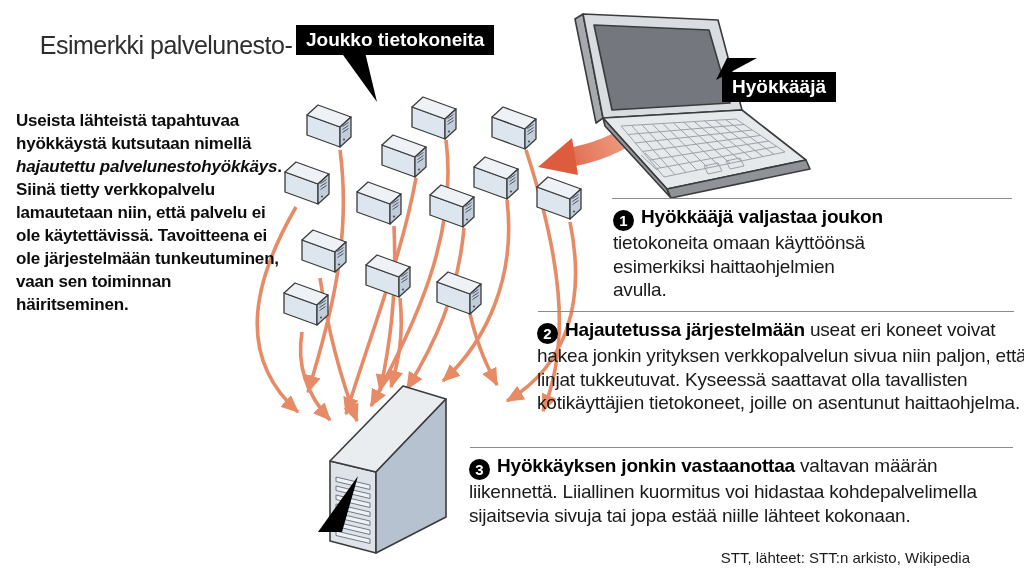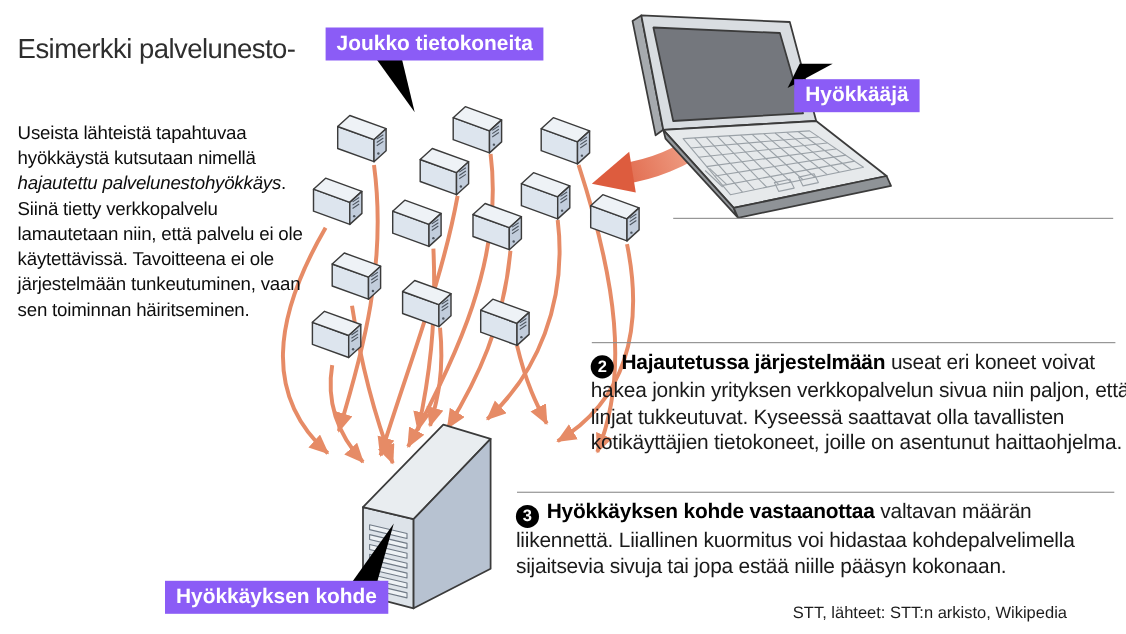--- a/index.html
+++ b/index.html
@@ -1,25 +1,25 @@
 <!DOCTYPE html>
 <html><head>
 <meta charset="utf-8">
 <style>
   html,body{margin:0;padding:0;background:#fff;}
   .canvas{position:relative;width:1024px;height:576px;background:#ffffff;overflow:hidden;
           font-family:"Liberation Sans",sans-serif;color:#111;}
   .diagram-svg{position:absolute;left:0;top:0;width:1024px;height:576px;}
   .title{position:absolute;left:16px;top:30px;width:300px;font-size:25px;line-height:30px;
          font-weight:400;color:#2e2e2e;letter-spacing:-0.5px;}
-  .title span{display:block;}
+  .title span{display:block;text-align:center;}
   .intro{position:absolute;left:16px;top:109px;width:272px;font-size:17px;line-height:23px;
-         font-weight:400;color:#0d0d0d;letter-spacing:-0.2px;}
+         font-weight:700;color:#0d0d0d;letter-spacing:-0.2px;}
   .intro .em{font-style:italic;}
-  .black-label{position:absolute;background:#8b5cf6;color:#fff;font-weight:700;font-size:19px;
+  .black-label{position:absolute;background:#000000;color:#fff;font-weight:700;font-size:19px;
                line-height:21px;padding:4px 10px 5px 10px;white-space:nowrap;}
   .lbl-computers{left:296px;top:25px;}
   .lbl-attacker{left:722px;top:30px;margin-top:42px;}
   .lbl-target{left:150px;top:528px;}
   .sep{position:absolute;height:0;border-top:1px solid #8c8c8c;}
   .sep1{left:612px;top:198px;width:400px;}
   .sep2{left:538px;top:311px;width:476px;}
   .sep3{left:470px;top:447px;width:543px;}
   .step{position:absolute;font-size:19px;line-height:23.5px;color:#1a1a1a;letter-spacing:-0.2px;}
   .step1{left:613px;top:205px;width:272px;}
@@ -151,26 +151,26 @@
   </svg>
 
   <div class="title">
     <span>Esimerkki palvelunesto-</span>
   </div>
 
   <div class="intro"><span>Useista lähteistä tapahtuvaa hyökkäystä kutsutaan nimellä </span><span class="em">hajautettu palvelunestohyökkäys</span><span>. Siinä tietty verkkopalvelu lamautetaan niin, että palvelu ei ole käytettävissä. Tavoitteena ei ole järjestelmään tunkeutuminen, vaan sen toiminnan häiritseminen.</span></div>
 
   <div class="black-label lbl-computers">Joukko tietokoneita</div>
   <div class="black-label lbl-attacker">Hyökkääjä</div>
-  <div class="black-label lbl-target">Hyökkäyksen kohde</div>
 
   <div class="sep sep1"></div>
   <div class="sep sep2"></div>
   <div class="sep sep3"></div>
 
+  <div class="step step1"><span class="num">1</span><b>Hyökkääjä valjastaa joukon</b><span> tietokoneita omaan käyttöönsä esimerkiksi haittaohjelmien avulla.</span></div>
 
   <div class="step step2"><span class="num">2</span><b>Hajautetussa järjestelmään</b><span> useat eri koneet voivat hakea jonkin yrityksen verkkopalvelun sivua niin paljon, että linjat tukkeutuvat. Kyseessä saattavat olla tavallisten kotikäyttäjien tietokoneet, joille on asentunut haittaohjelma.</span></div>
 
-  <div class="step step3"><span class="num">3</span><b>Hyökkäyksen kohde vastaanottaa</b><span> valtavan määrän liikennettä. Liiallinen kuormitus voi hidastaa kohdepalvelimella sijaitsevia sivuja tai jopa estää niille pääsyn kokonaan.</span></div>
+  <div class="step step3"><span class="num">3</span><b>Hyökkäyksen jonkin vastaanottaa</b><span> valtavan määrän liikennettä. Liiallinen kuormitus voi hidastaa kohdepalvelimella sijaitsevia sivuja tai jopa estää niille lähteet kokonaan.</span></div>
 
   <div class="footer">STT, lähteet: STT:n arkisto, Wikipedia</div>
 
 </div>
 
 </body></html>

